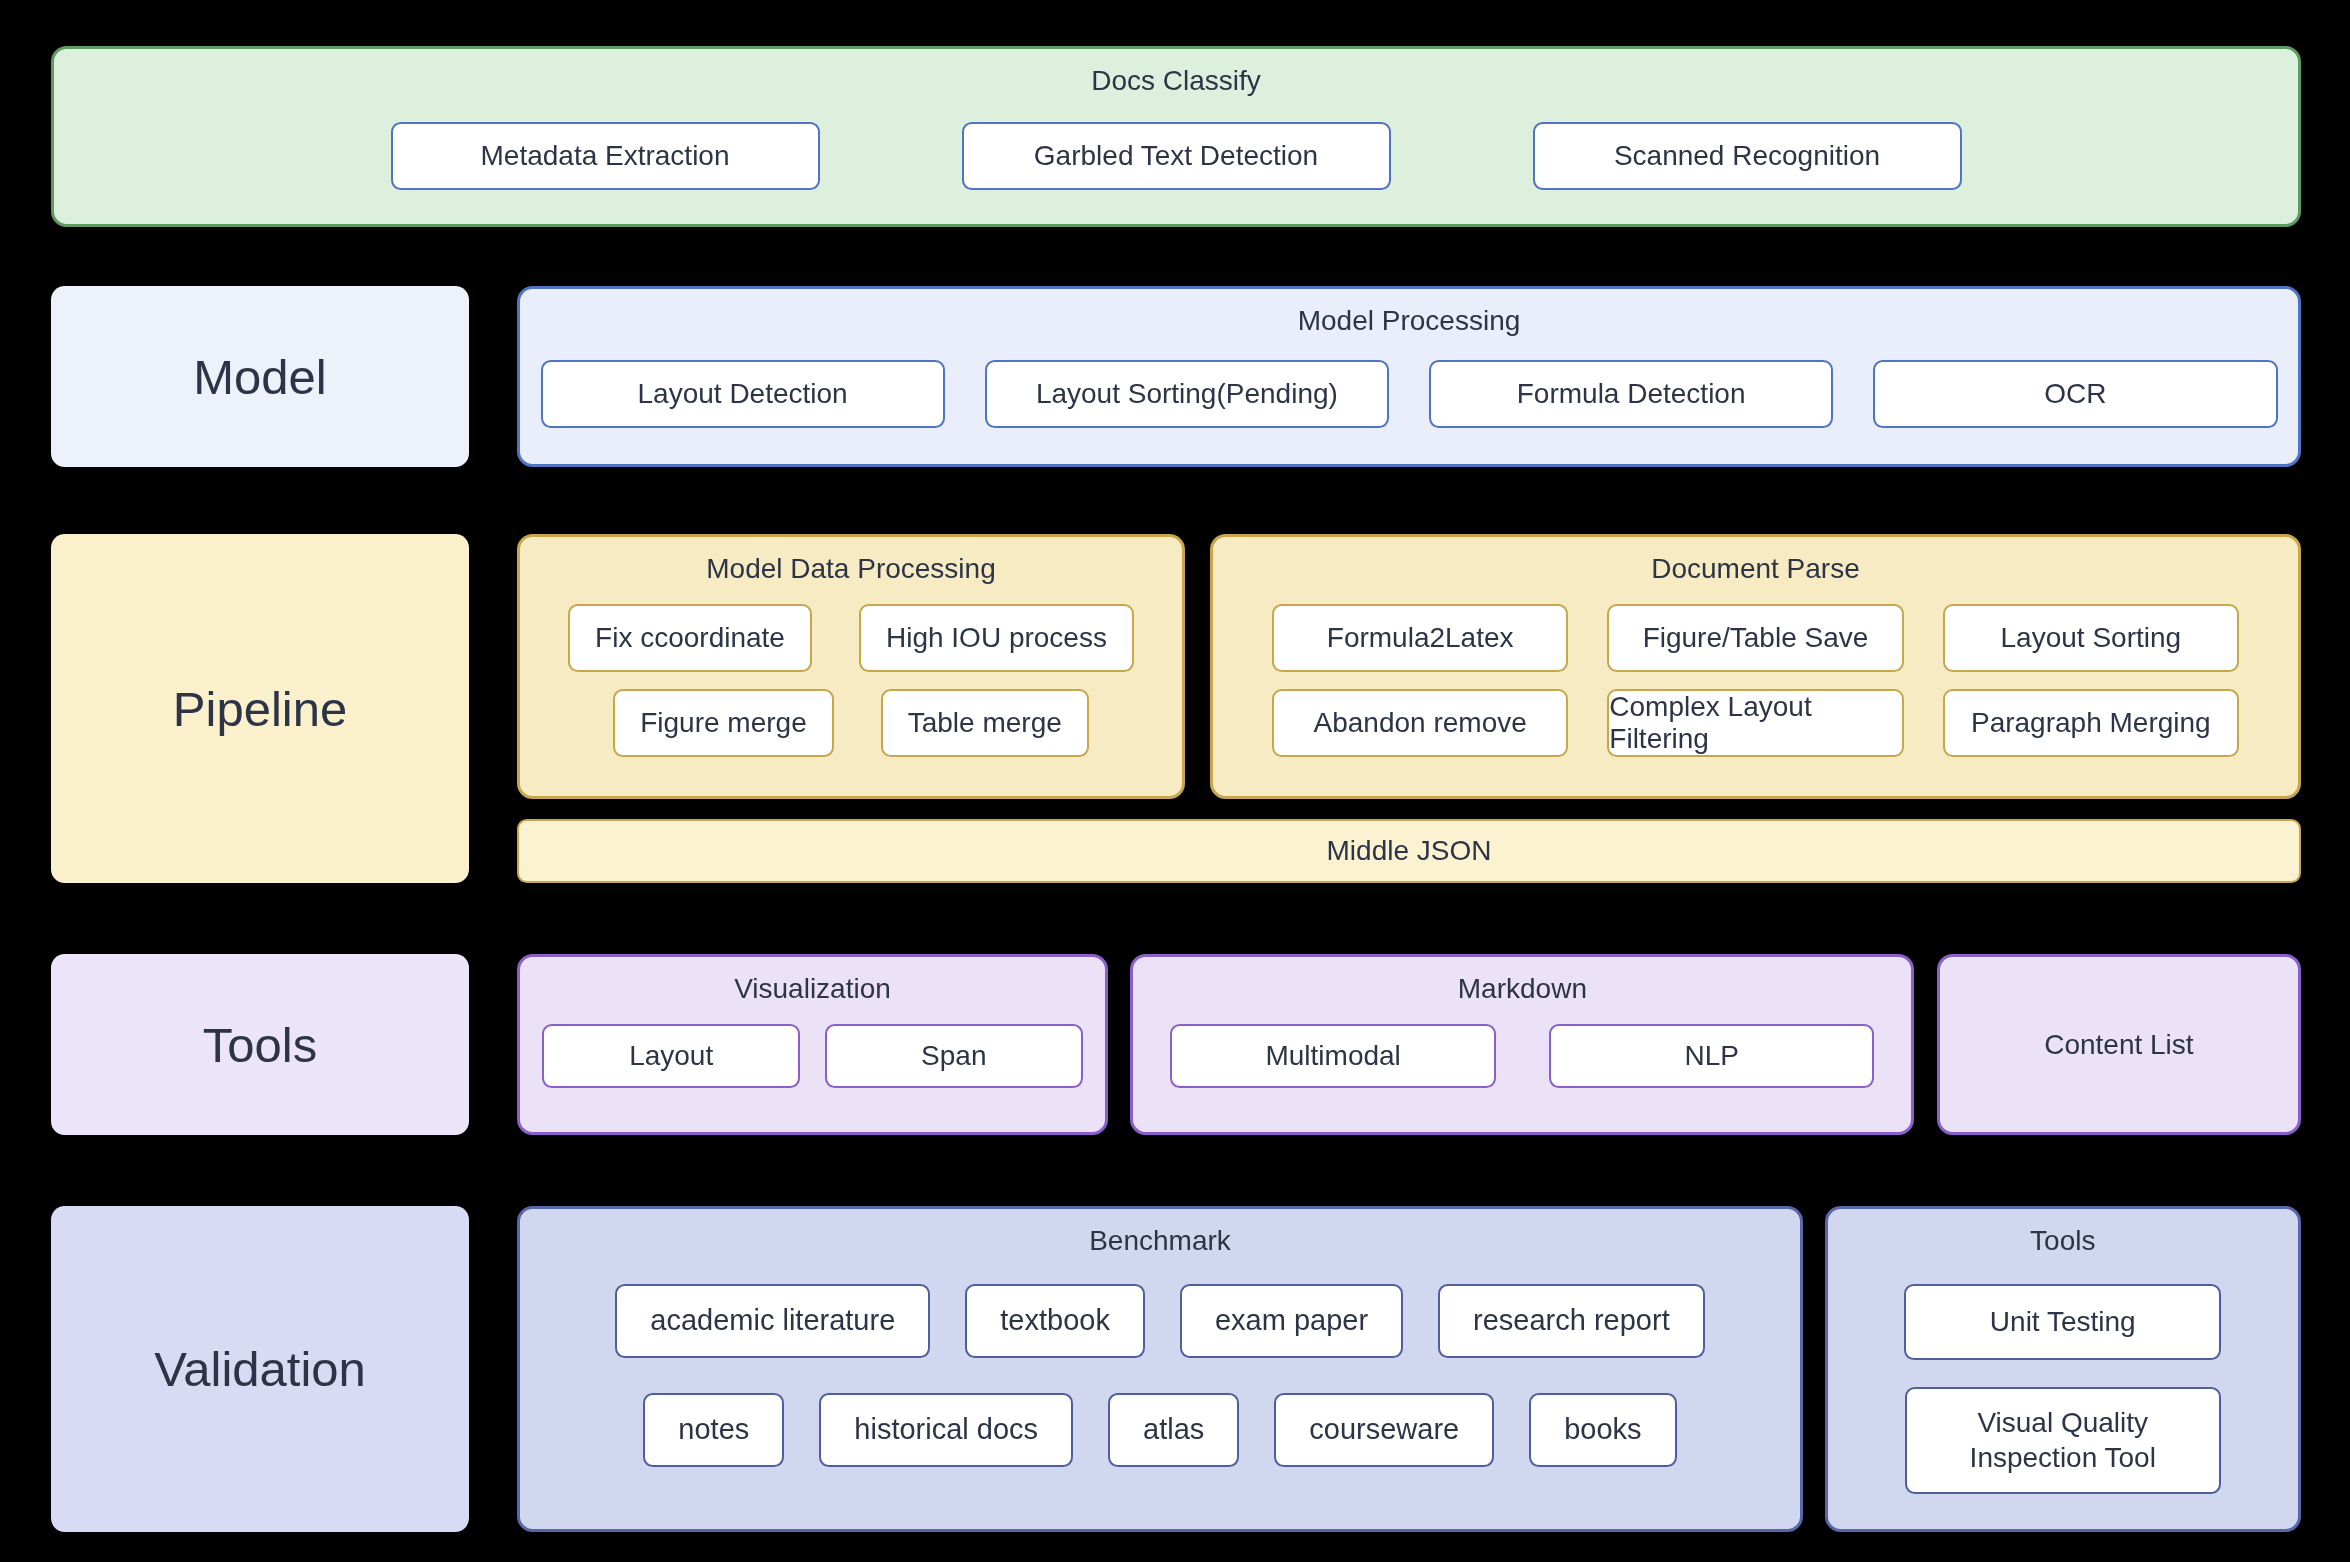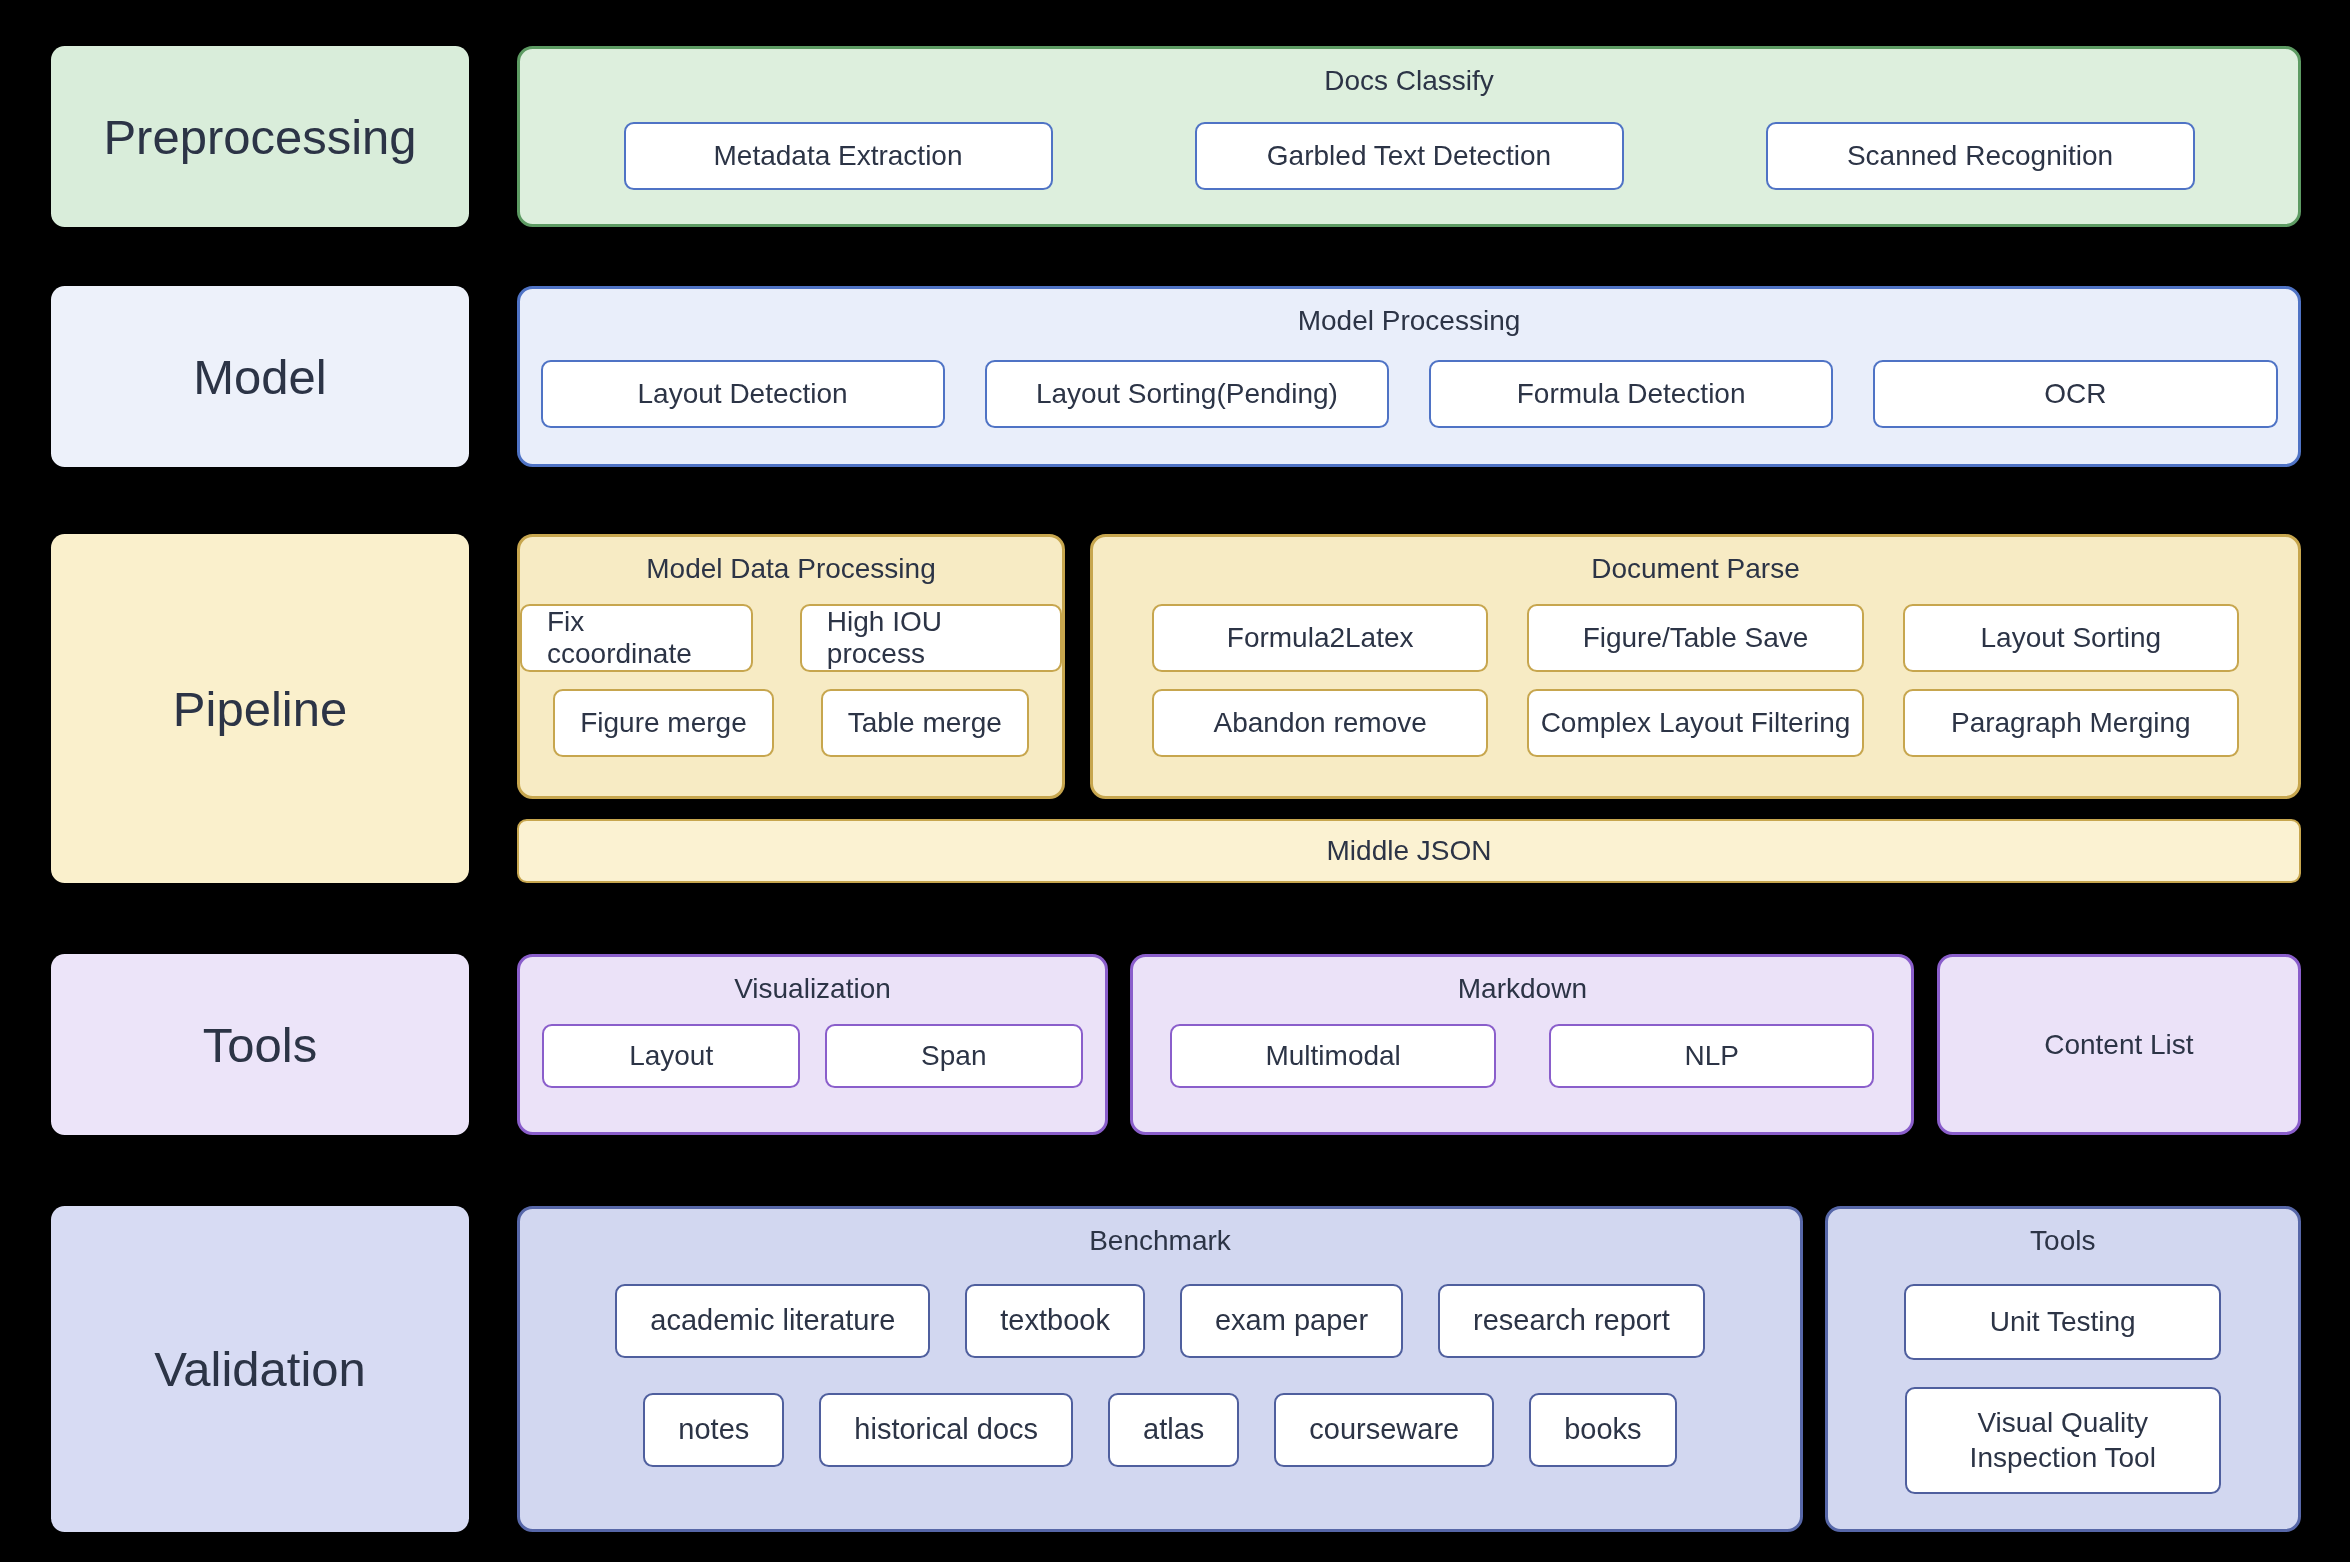--- a/index.html
+++ b/index.html
@@ -59,21 +59,21 @@
   .docs-btn-row { display: flex; justify-content: center; gap: 142px; margin-top: 25px; }
   .docs-btn-row .btn { width: 429px; height: 68px; }
 
   
   .model-btn-row { display: flex; gap: 40px; margin-top: 23.4px; padding: 0 20.5px; }
   .model-btn-row .btn { flex: 1; height: 68px; }
 
   
   .pipeline-col { flex-direction: column; }
   .pipeline-top { display: flex; gap: 25px; height: 265px; }
-  .c-mdp { width: 548px; }
+  .c-mdp { width: 668px; }
   .c-dp  { flex: 1; }
   .mdp-grid { margin-top: 19.5px; display: flex; flex-direction: column; gap: 16.6px; align-items: center; }
   .mdp-row  { display: flex; gap: 47px; justify-content: center; }
   .mdp-row .btn { height: 68px; padding: 0 25px; }
   .dp-grid { margin-top: 19.5px; display: flex; flex-direction: column; gap: 16.6px; padding: 0 59px; }
   .dp-row  { display: flex; gap: 39px; }
   .dp-row .btn { flex: 1; height: 68px; }
   .middle-json {
     margin-top: 19.5px; height: 64px;
     background: #fbf2d2; border: 2.9px solid #c7a64e; border-radius: 9.8px;
@@ -102,21 +102,20 @@
   .tools-btns { margin-top: 27px; display: flex; flex-direction: column; gap: 27px; align-items: center; }
   .btn-unit { width: 317px; height: 76px; }
   .btn-vqit { width: 316px; height: 107px; text-align: center; line-height: 1.25; padding: 0 14px; font-size: 28px; }
 </style>
 </head>
 <body>
 
 <div class="page">
 
   <div class="row row-preprocessing">
-    <div class="stage-label l-green">Preprocessing</div>
     <div class="stage-content">
       <div class="container c-green">
         <div class="container-title">Docs Classify</div>
         <div class="docs-btn-row">
           <div class="btn b-blue">Metadata Extraction</div>
           <div class="btn b-blue">Garbled Text Detection</div>
           <div class="btn b-blue">Scanned Recognition</div>
         </div>
       </div>
     </div>

